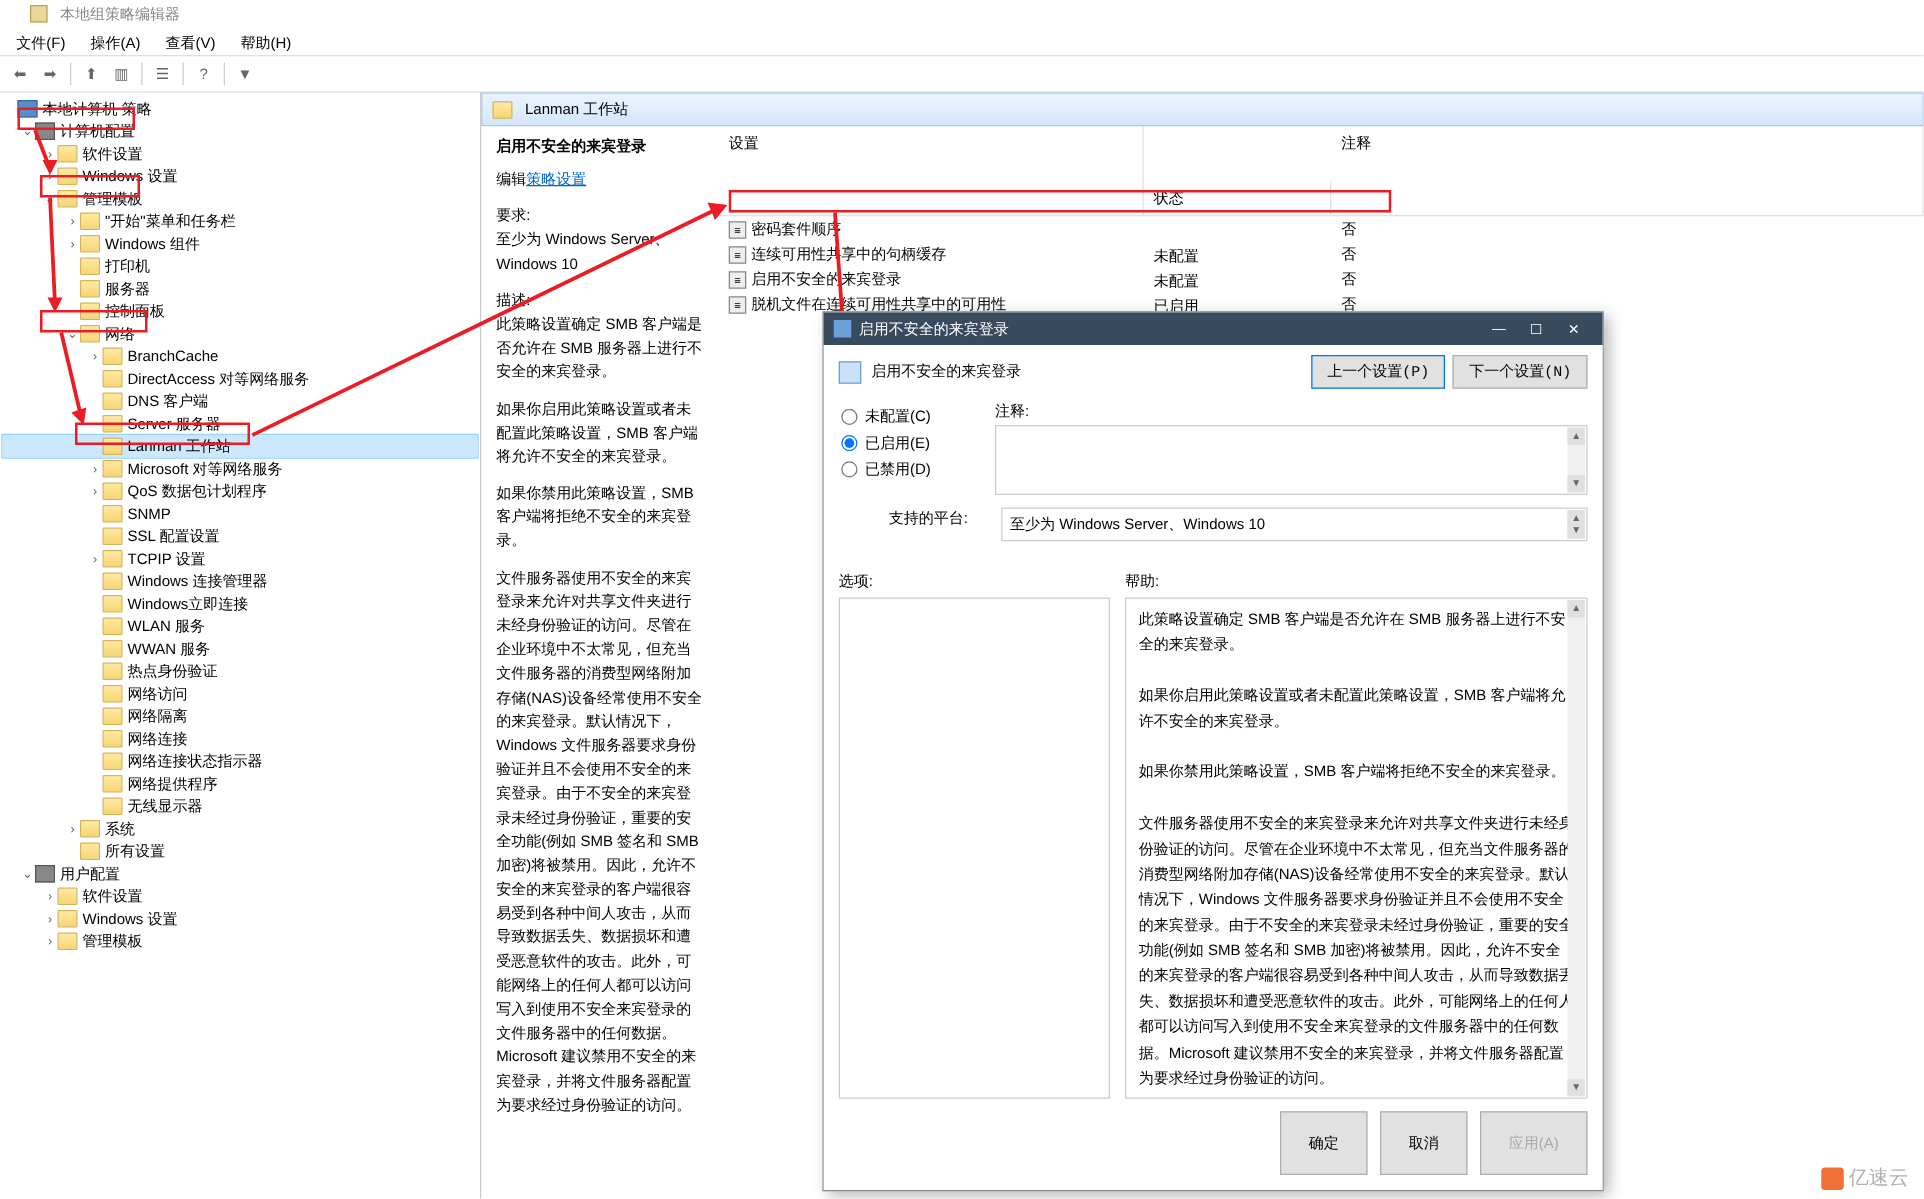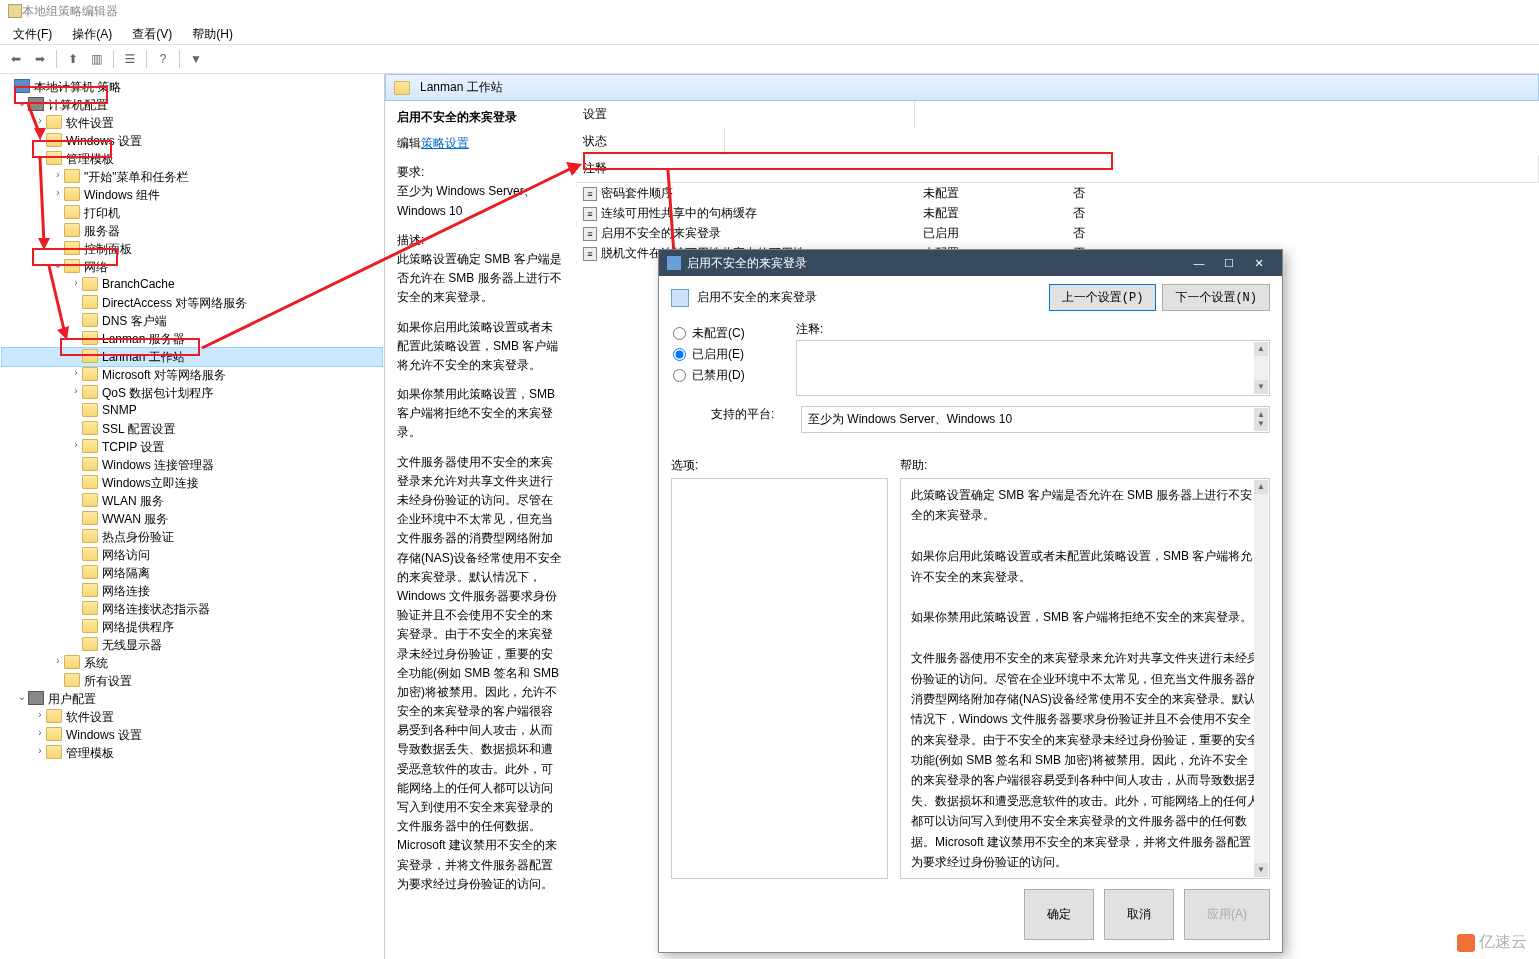--- a/index.html
+++ b/index.html
@@ -1,53 +1,53 @@
 <!DOCTYPE html>
 <html><head>
 <meta charset="utf-8">
 <style>
 * { box-sizing: border-box; margin: 0; padding: 0; }
 body { font-family: "Microsoft YaHei", "Segoe UI", Tahoma, sans-serif; font-size: 12px; background: #fff; color: #000; width: 1539px; height: 959px; overflow: hidden; position: relative; }
 
-.titlebar { height: 22px; padding: 3px 8px; display: flex; align-items: center; gap: 0; color: #888; }
+.titlebar { height: 22px; padding: 3px 24px; display: flex; align-items: center; gap: 10px; color: #888; }
 .titlebar-icon { width: 14px; height: 14px; background: #e8d89c; border: 1px solid #c0a050; }
 
 .menubar { height: 22px; padding: 2px 5px; display: flex; gap: 4px; }
 .menubar span { padding: 2px 8px; cursor: default; }
 
 .toolbar { height: 30px; border-top: 1px solid #e0e0e0; border-bottom: 1px solid #e0e0e0; padding: 3px 5px; display: flex; align-items: center; gap: 2px; }
 .tool-btn { width: 22px; height: 22px; display: inline-flex; align-items: center; justify-content: center; color: #666; }
 .tool-sep { width: 1px; height: 18px; background: #ccc; margin: 0 3px; }
 
 .main { display: flex; height: calc(959px - 74px); }
 
 .tree { width: 385px; border-right: 1px solid #ccc; padding: 4px 2px; overflow-y: auto; position: relative; }
-.tree-row { display: flex; align-items: flex-start; height: 18px; padding: 1px 0; white-space: nowrap; }
+.tree-row { display: flex; align-items: center; height: 18px; padding: 1px 0; white-space: nowrap; }
 .expander { width: 12px; text-align: center; font-size: 10px; color: #666; cursor: default; }
 .tree-icon { width: 16px; height: 14px; margin-right: 4px; display: inline-block; }
 .folder-icon { background: linear-gradient(#ffe9a3,#f7d672); border:1px solid #d4b35a; border-radius:1px; }
 .comp-icon { background:#5a8cc7; border:1px solid #3a6ca7; }
 .pc-icon { background:#888; border:1px solid #555; }
 .selected { background: #cce8ff; outline: 1px solid #99d1ff; }
 
 .content { flex:1; display:flex; flex-direction:column; position: relative; }
 .path-header { background:#fff; border-bottom:1px solid #ccc; padding:4px 8px; display:flex; align-items:center; gap:6px; }
 .path-header-bg { background: linear-gradient(#eaf4ff,#d5e7fb); border:1px solid #a9c6e8; margin:0; padding:4px 8px; }
 
 .detail-columns { display:flex; gap: 0; }
 .detail-left { width: 190px; padding: 8px 12px; }
 .detail-left h4 { font-size:12px; font-weight:bold; margin-bottom:8px; }
 .detail-left .link { color:#0066cc; text-decoration:underline; cursor:pointer; }
 .detail-left p { margin-bottom:10px; line-height:1.6; }
 
 .detail-right { flex:1; }
-.list-head { display:flex; border-bottom:1px solid #e0e0e0;flex-direction:column; }
+.list-head { display:flex; border-bottom:1px solid #e0e0e0; }
 .list-head > div { padding:5px 8px; border-right:1px solid #e0e0e0; }
 .col-setting { width:340px; }
-.col-status { width:150px; }
+.col-status { width:150px;margin-top:44px; }
 .col-comment { flex:1; }
 .list-row { display:flex; height:20px; align-items:center; }
 .list-row > div { padding:2px 8px; }
 .list-row .ico { width:14px; height:14px; margin-right:4px; display:inline-block; border:1px solid #888; background:#eee; font-size:9px; text-align:center; line-height:12px; }
 
 .redbox { position:absolute; border:2px solid #ec1c24; pointer-events:none; z-index:5; }
 
 .dialog { position:absolute; left:658px; top:249px; width:625px; background:#f0f0f0; border:1px solid #888; box-shadow:4px 4px 12px rgba(0,0,0,.3); z-index:10; }
 .dlg-title { background:#374a5e; color:#fff; height:26px; display:flex; align-items:center; padding:0 8px; }
 .dlg-title .spacer { flex:1; }
@@ -169,21 +169,21 @@
     <div class="tree-row" style="padding-left:80px">
         <span class="tree-icon folder-icon"></span>
         <span>DirectAccess 对等网络服务</span>
       </div>
     <div class="tree-row" style="padding-left:80px">
         <span class="tree-icon folder-icon"></span>
         <span>DNS 客户端</span>
       </div>
     <div class="tree-row" style="padding-left:80px">
         <span class="tree-icon folder-icon"></span>
-        <span>Lanman 服务器</span>
+        <span>Server 服务器</span>
       </div>
     <div class="tree-row selected" style="padding-left:80px">
         <span class="tree-icon folder-icon"></span>
         <span>Lanman 工作站</span>
       </div>
     <div class="tree-row" style="padding-left:68px">
         <span class="expander">›</span>
         <span class="tree-icon folder-icon"></span>
         <span>Microsoft 对等网络服务</span>
       </div>

